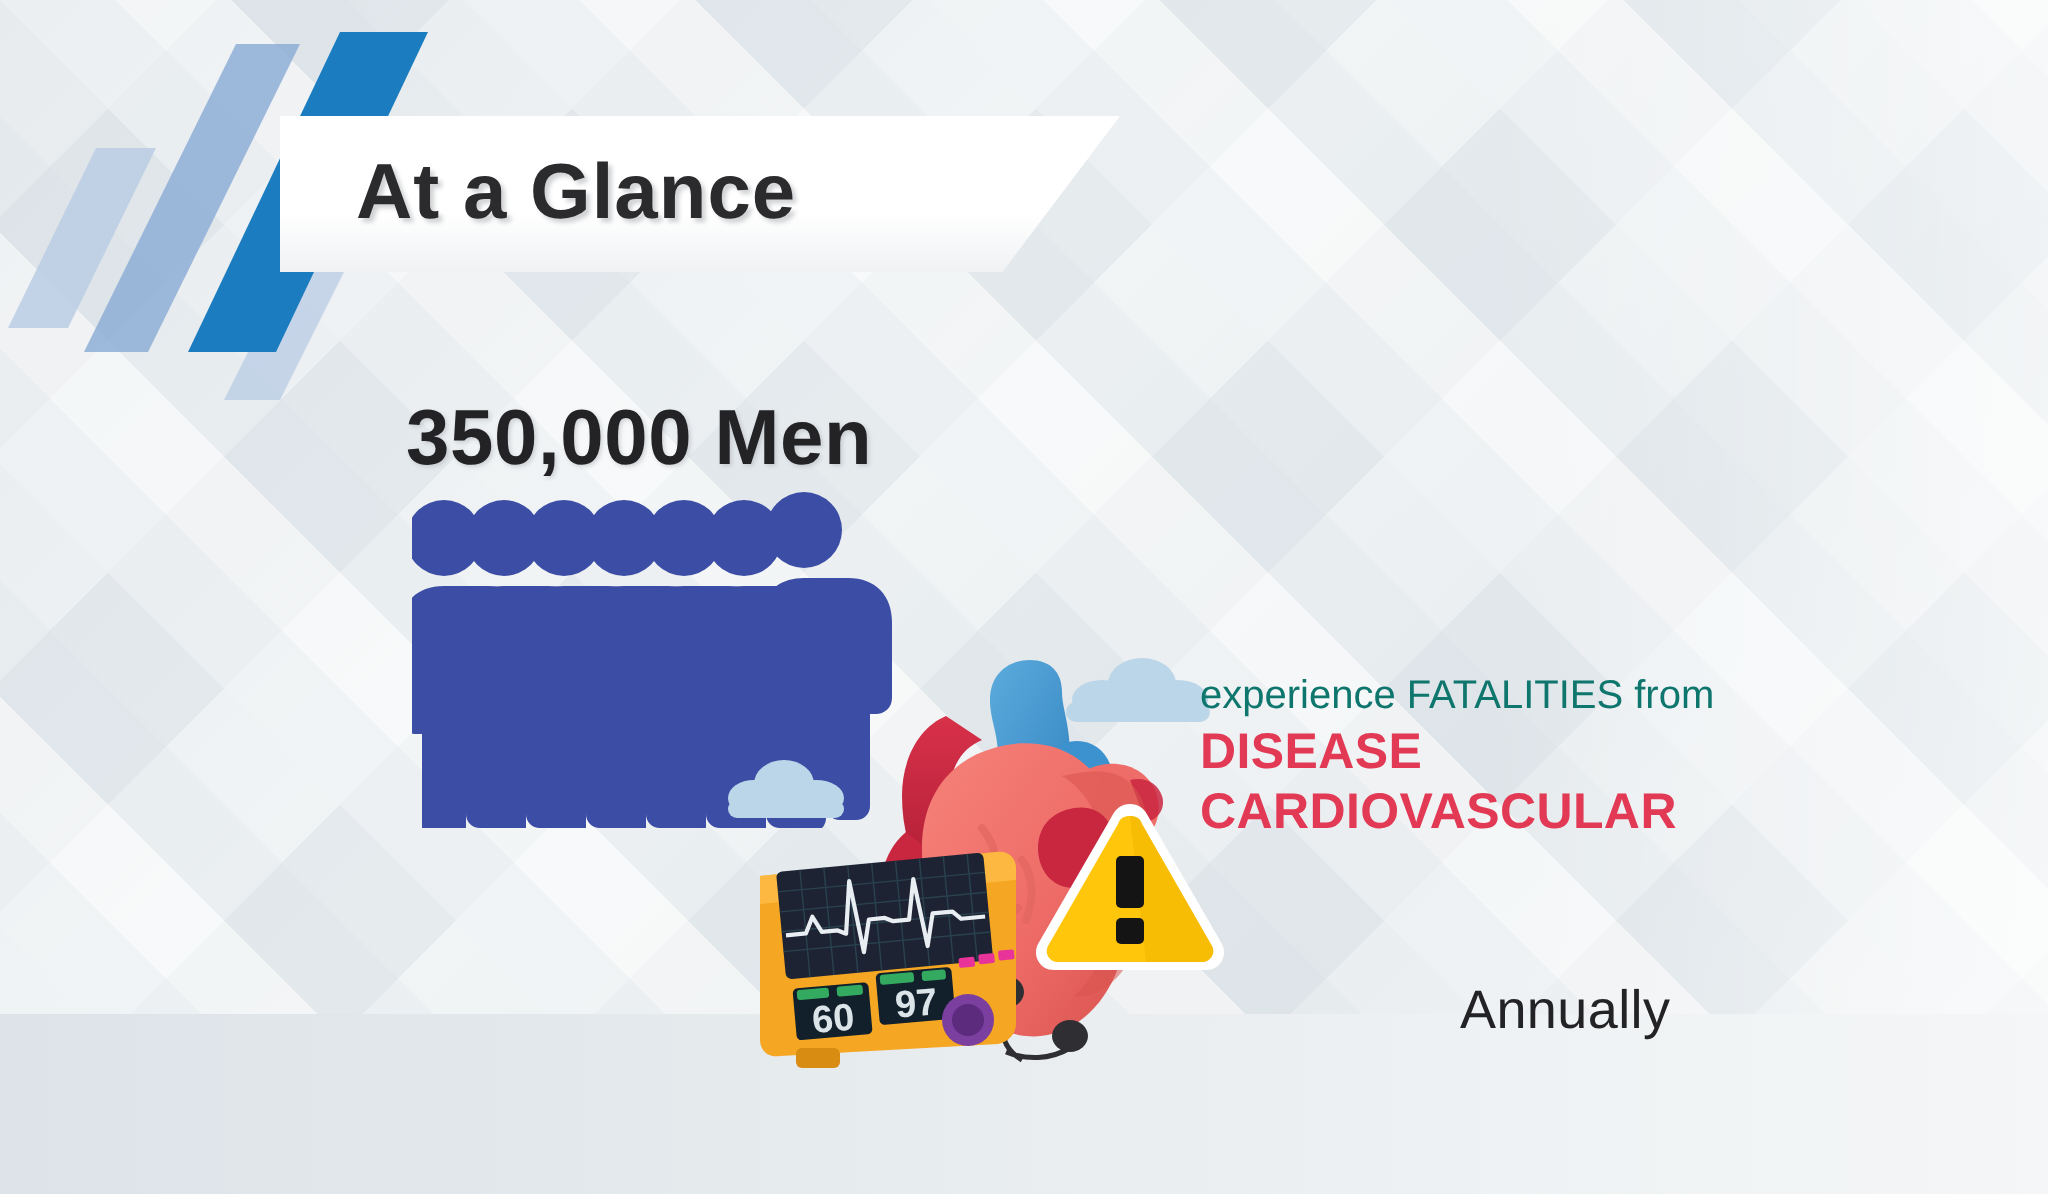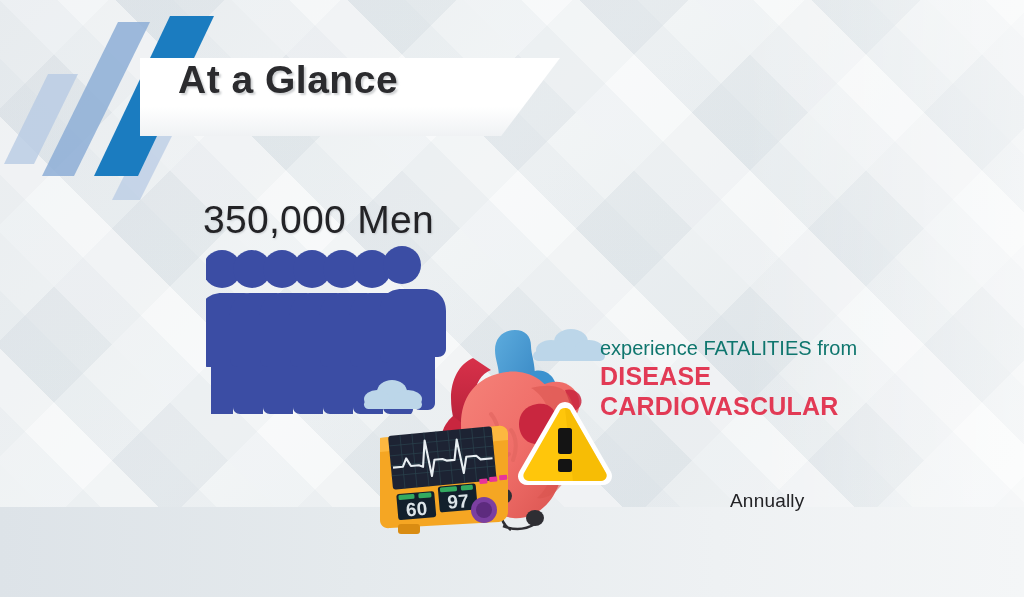--- a/index.html
+++ b/index.html
@@ -48,33 +48,33 @@
   }
 
   
   .stripes { position:absolute; left:0; top:0; width:250px; height:200px; }
   .banner {
     position:absolute; left:140px; top:58px;
     width:420px; height:78px;
     background:linear-gradient(to bottom,#ffffff 0%,#ffffff 62%,#f0f2f4 100%);
     clip-path:polygon(0 0, 100% 0, 86% 100%, 0 100%);
     box-shadow:0 3px 8px rgba(120,130,140,.28);
-    display:flex; 
+    display:flex; align-items:center;
   }
   .banner-title {
     margin-left:38px;
     font-size:39px; font-weight:bold; color:#2b2b2e;
     letter-spacing:.5px;
     text-shadow:2px 2px 2px rgba(150,155,160,.45);
   }
 
   
   .stat-number {
     position:absolute; left:203px; top:198px;
-    font-size:39px; font-weight:normal; color:#232326;
+    font-size:39px; font-weight:bold; color:#232326;
     letter-spacing:.3px;
     text-shadow:1px 1px 2px rgba(160,165,170,.45);
   }
 
   
   .people { position:absolute; left:206px; top:246px; width:250px; height:168px; }
 
   
   .grave { position:absolute; left:104px; top:281px; width:140px; height:156px; }
 
@@ -94,21 +94,21 @@
   }
   .rtext .line2 {
     font-size:25px; font-weight:bold; color:#e23a55;
     line-height:1.18; letter-spacing:.2px;
   }
 
   
   .calendar  { position:absolute; left:629px; top:470px; width:84px; height:76px; }
   .annually  {
     position:absolute; left:730px; top:490px;
-    font-size:19px; color:#232326; letter-spacing:.2px;
+    font-size:27px; color:#232326; letter-spacing:.2px;
   }
 </style>
 </head>
 <body>
 
 <div id="canvas">
 
   <div class="bg-base"></div>
   <div class="bg-diamonds"></div>
   <div class="bg-diamonds2"></div>

